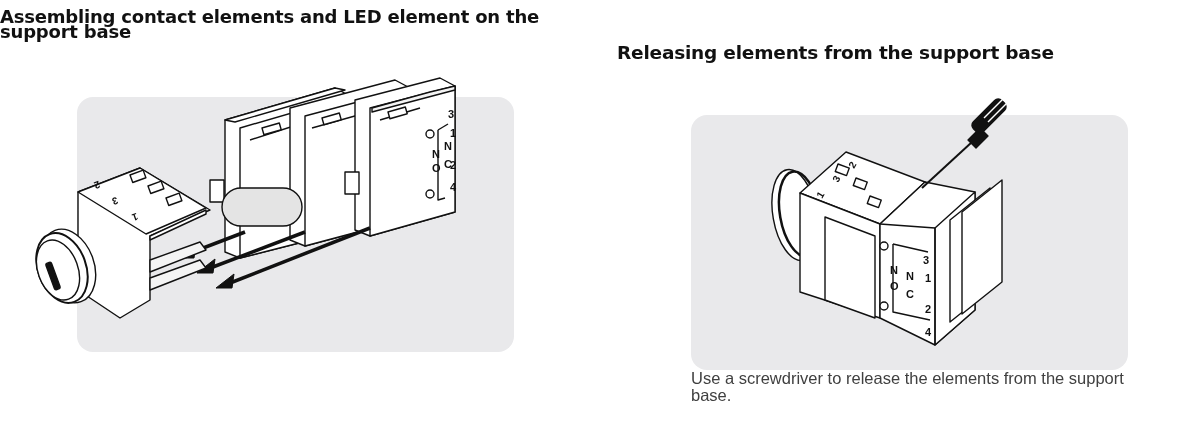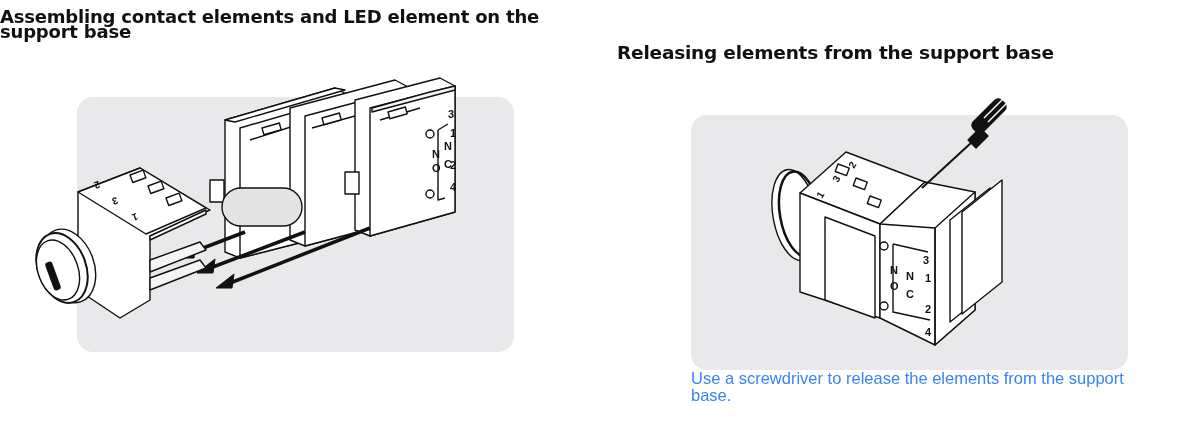--- a/index.html
+++ b/index.html
@@ -8,21 +8,21 @@
     .heading { position: absolute; font-weight: bold; font-size: 18px; line-height: 15px; margin: 0; letter-spacing: -0.2px; }
     #h-left { left: 0; top: 9px; width: 560px; }
     #h-right { left: 617px; top: 45px; font-size: 18.5px; }
     .panel { position: absolute; background: #e9e9eb; border-radius: 16px; }
     #panel-left { left: 77px; top: 97px; width: 437px; height: 255px; }
     #panel-right { left: 691px; top: 115px; width: 437px; height: 255px; }
     .illus { position: absolute; overflow: visible; }
     #illus-left { left: 0; top: 60px; }
     #illus-right { left: 680px; top: 80px; }
     .caption { position: absolute; left: 691px; top: 370px; width: 440px; font-family: "Liberation Sans", sans-serif;
-               font-size: 16.5px; line-height: 17px; color: #3b82f6; margin: 0; }
+               font-size: 16.5px; line-height: 17px; color: #404040; margin: 0; }
   </style>
 </head>
 <body>
 
 <h2 class="heading" id="h-left">Assembling contact elements and LED element on the support base</h2>
 <div class="panel" id="panel-left"></div>
 
 <svg class="illus" id="illus-left" width="530" height="300" viewBox="0 60 530 300" fill="#fff" stroke="#111" stroke-width="1.4" stroke-linejoin="round" font-family="Liberation Sans, sans-serif">
 
   <g>

